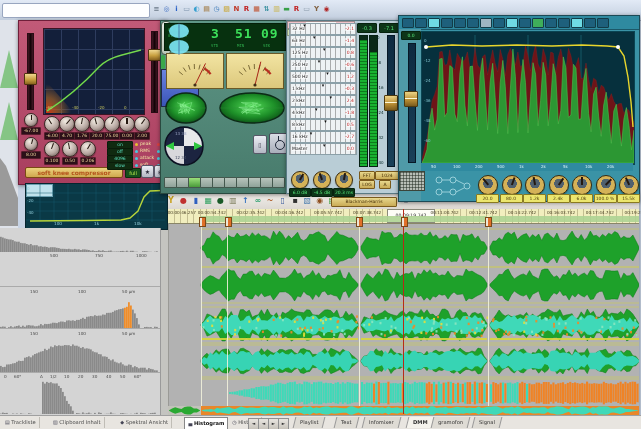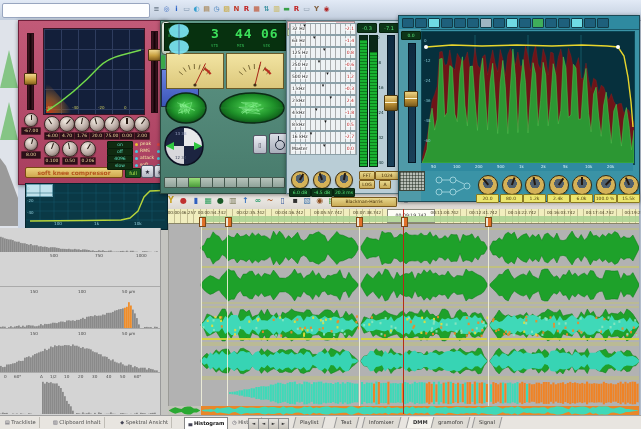--- a/index.html
+++ b/index.html
@@ -672,22 +672,22 @@
       <div style="position: absolute; left: 68px; top: 37px; font-size: 4.2px; color: rgb(142, 203, 216);">1k</div>
       <div style="position: absolute; left: 108px; top: 37px; font-size: 4.2px; color: rgb(142, 203, 216);">10k</div>
       <div style="position: absolute; left: 1px; top: 2px; font-size: 4px; color: rgb(142, 203, 216);">0</div>
       <div style="position: absolute; left: 1px; top: 14px; font-size: 4px; color: rgb(142, 203, 216);">-20</div>
       <div style="position: absolute; left: 1px; top: 26px; font-size: 4px; color: rgb(142, 203, 216);">-40</div>
     </div>
 
   <div id="win-vu" class="win">
     <div id="vu-display">
       <span class="dig" style="left:46px">3</span>
-      <span class="dig" style="left:70px">44</span>
-      <span class="dig" style="left:96px">06</span>
+      <span class="dig" style="left:70px">51</span>
+      <span class="dig" style="left:96px">09</span>
     <div class="vusmall" style="position: absolute; left: 3px; top: 3px;">03:38:59</div>
         <div class="vusmall" style="position: absolute; left: 3px; top: 9px;">02:02:49</div>
         <div class="vusmall" style="position: absolute; left: 46px; top: 19px;">STD</div>
         <div class="vusmall" style="position: absolute; left: 72px; top: 19px;">MIN</div>
         <div class="vusmall" style="position: absolute; left: 98px; top: 19px;">SEK</div>
       </div>
   <div class="vumeter" style="left: 5px; top: 32px;">
         <svg width="56" height="34" viewBox="0 0 56 34" style="position: absolute; left: 0px; top: 0px;">
           <line x1="15.743288910096352" y1="20.715398245015372" x2="11.913066694501463" y2="17.501460196582673" stroke="#4a3a10" stroke-width="0.7"></line>
           <line x1="19.052913544468048" y1="17.735398839119334" x2="16.256949027114317" y2="13.590210976344125" stroke="#4a3a10" stroke-width="0.7"></line>

